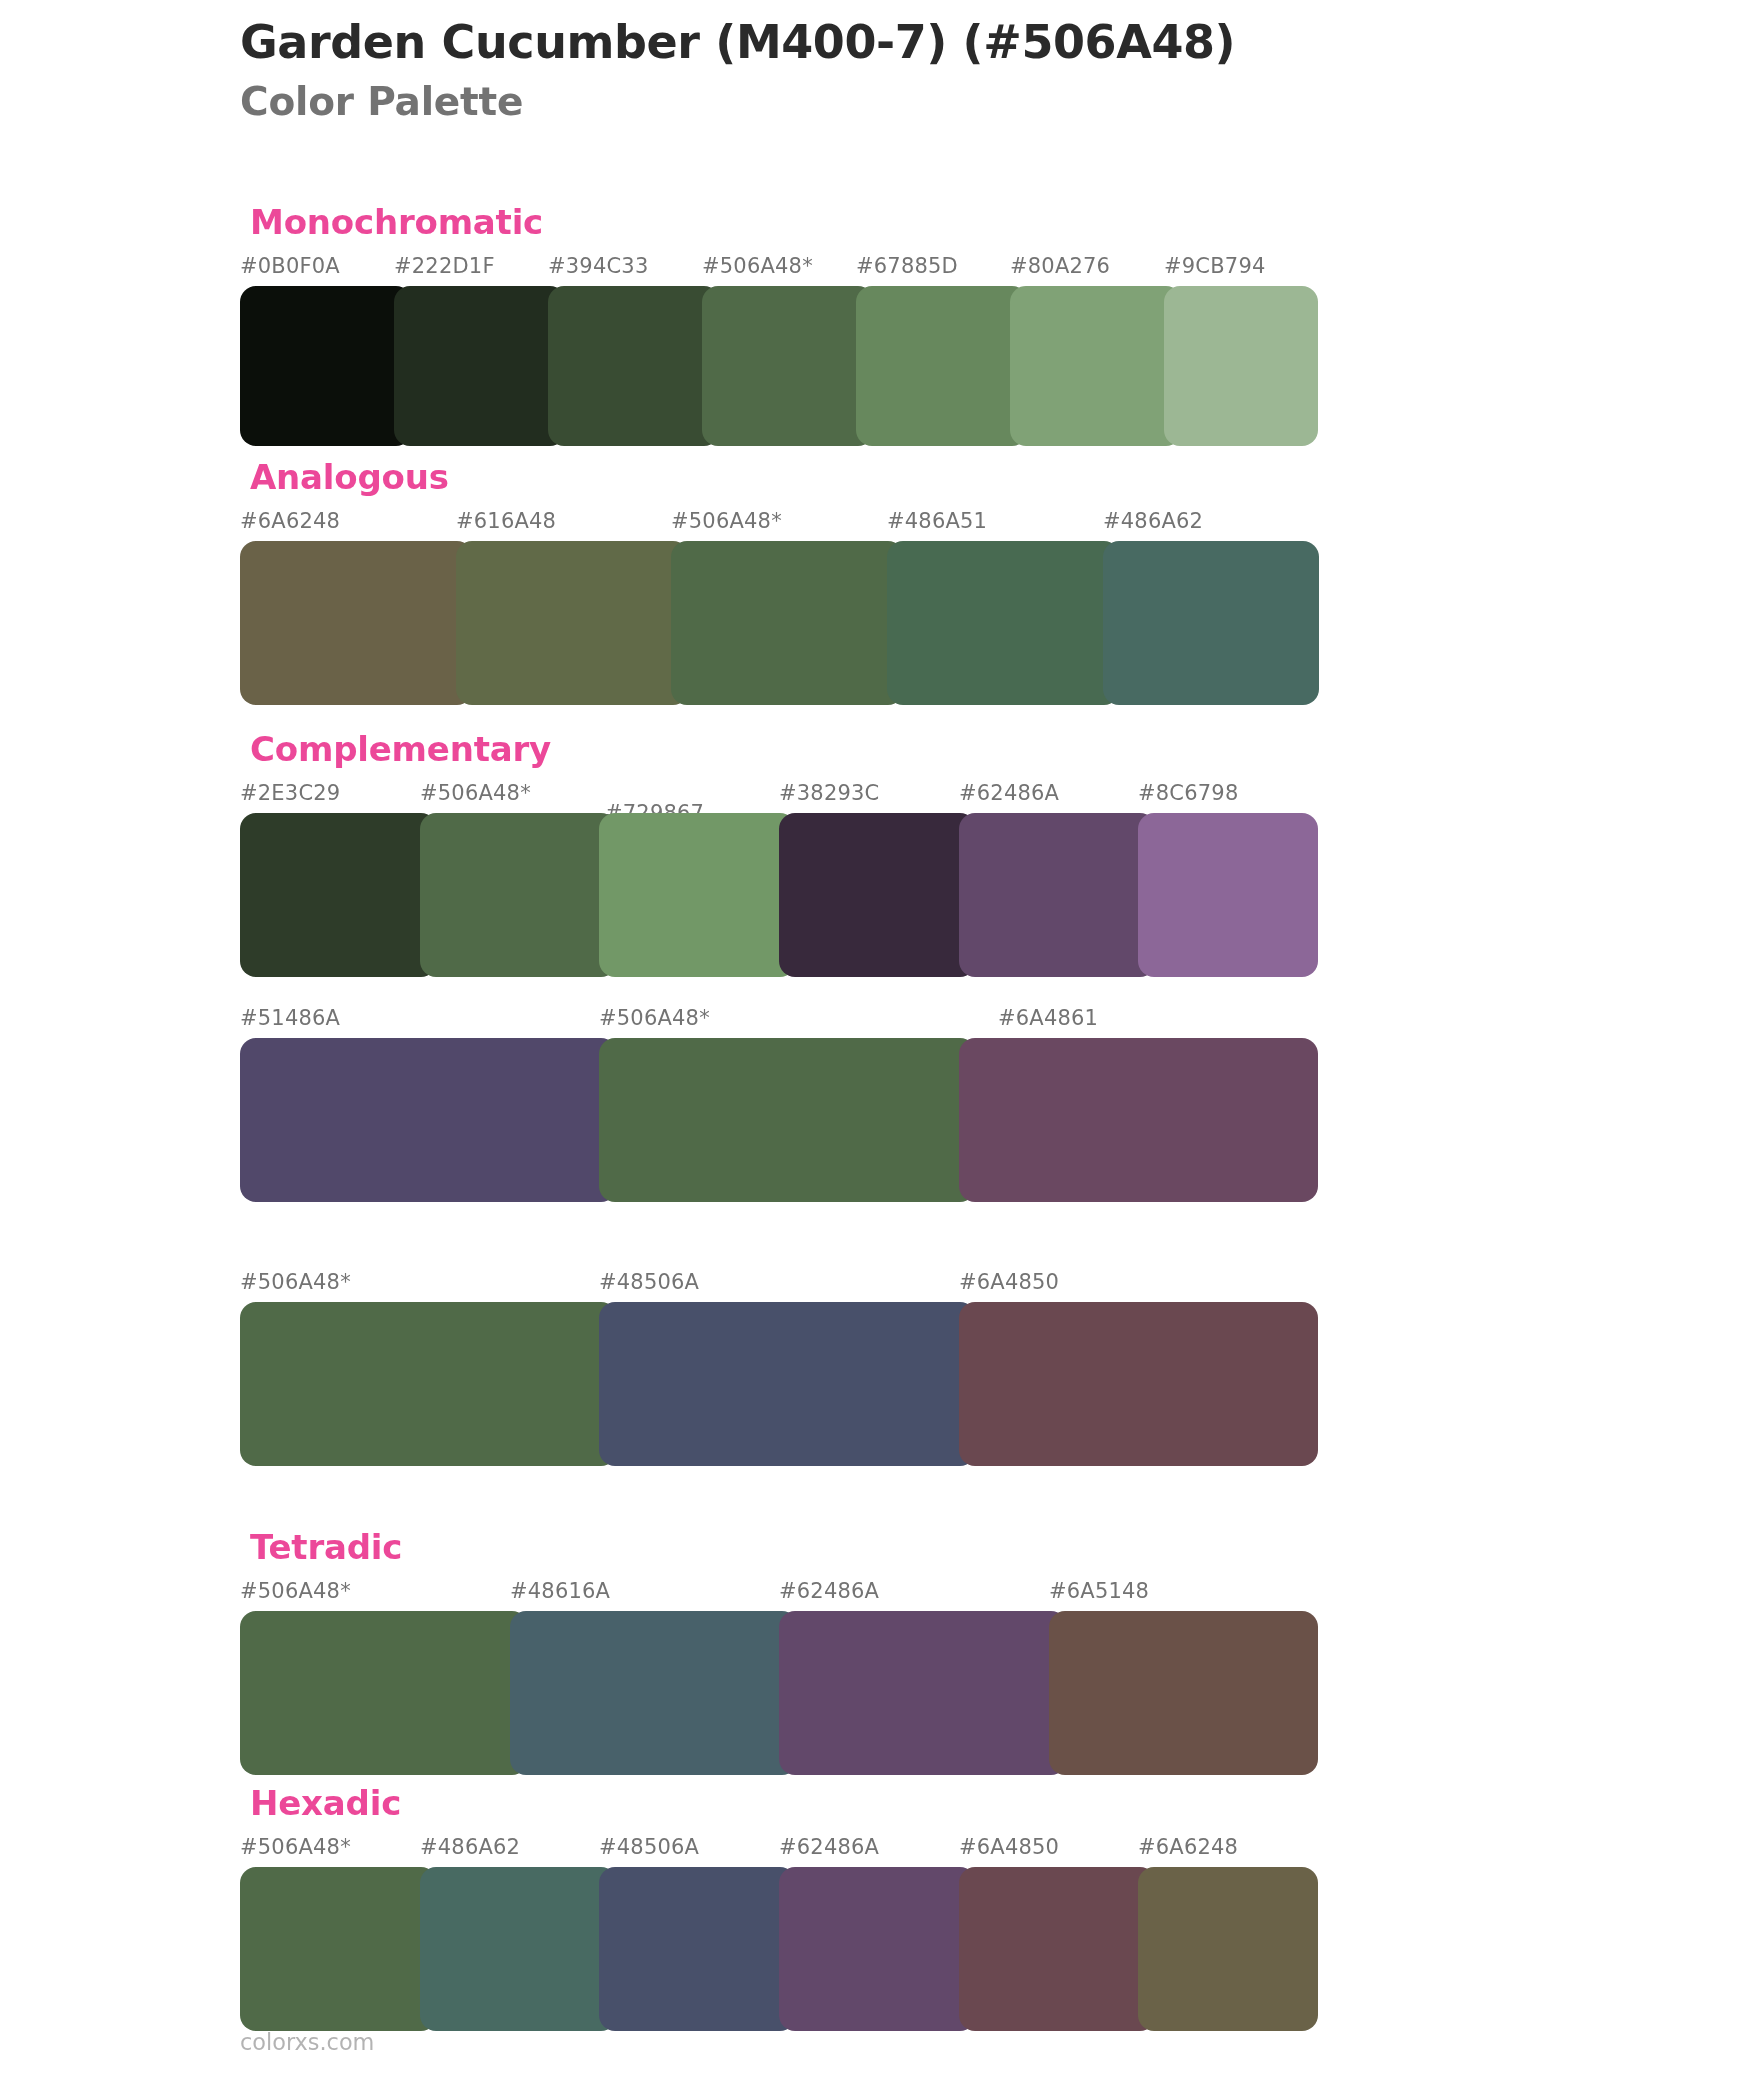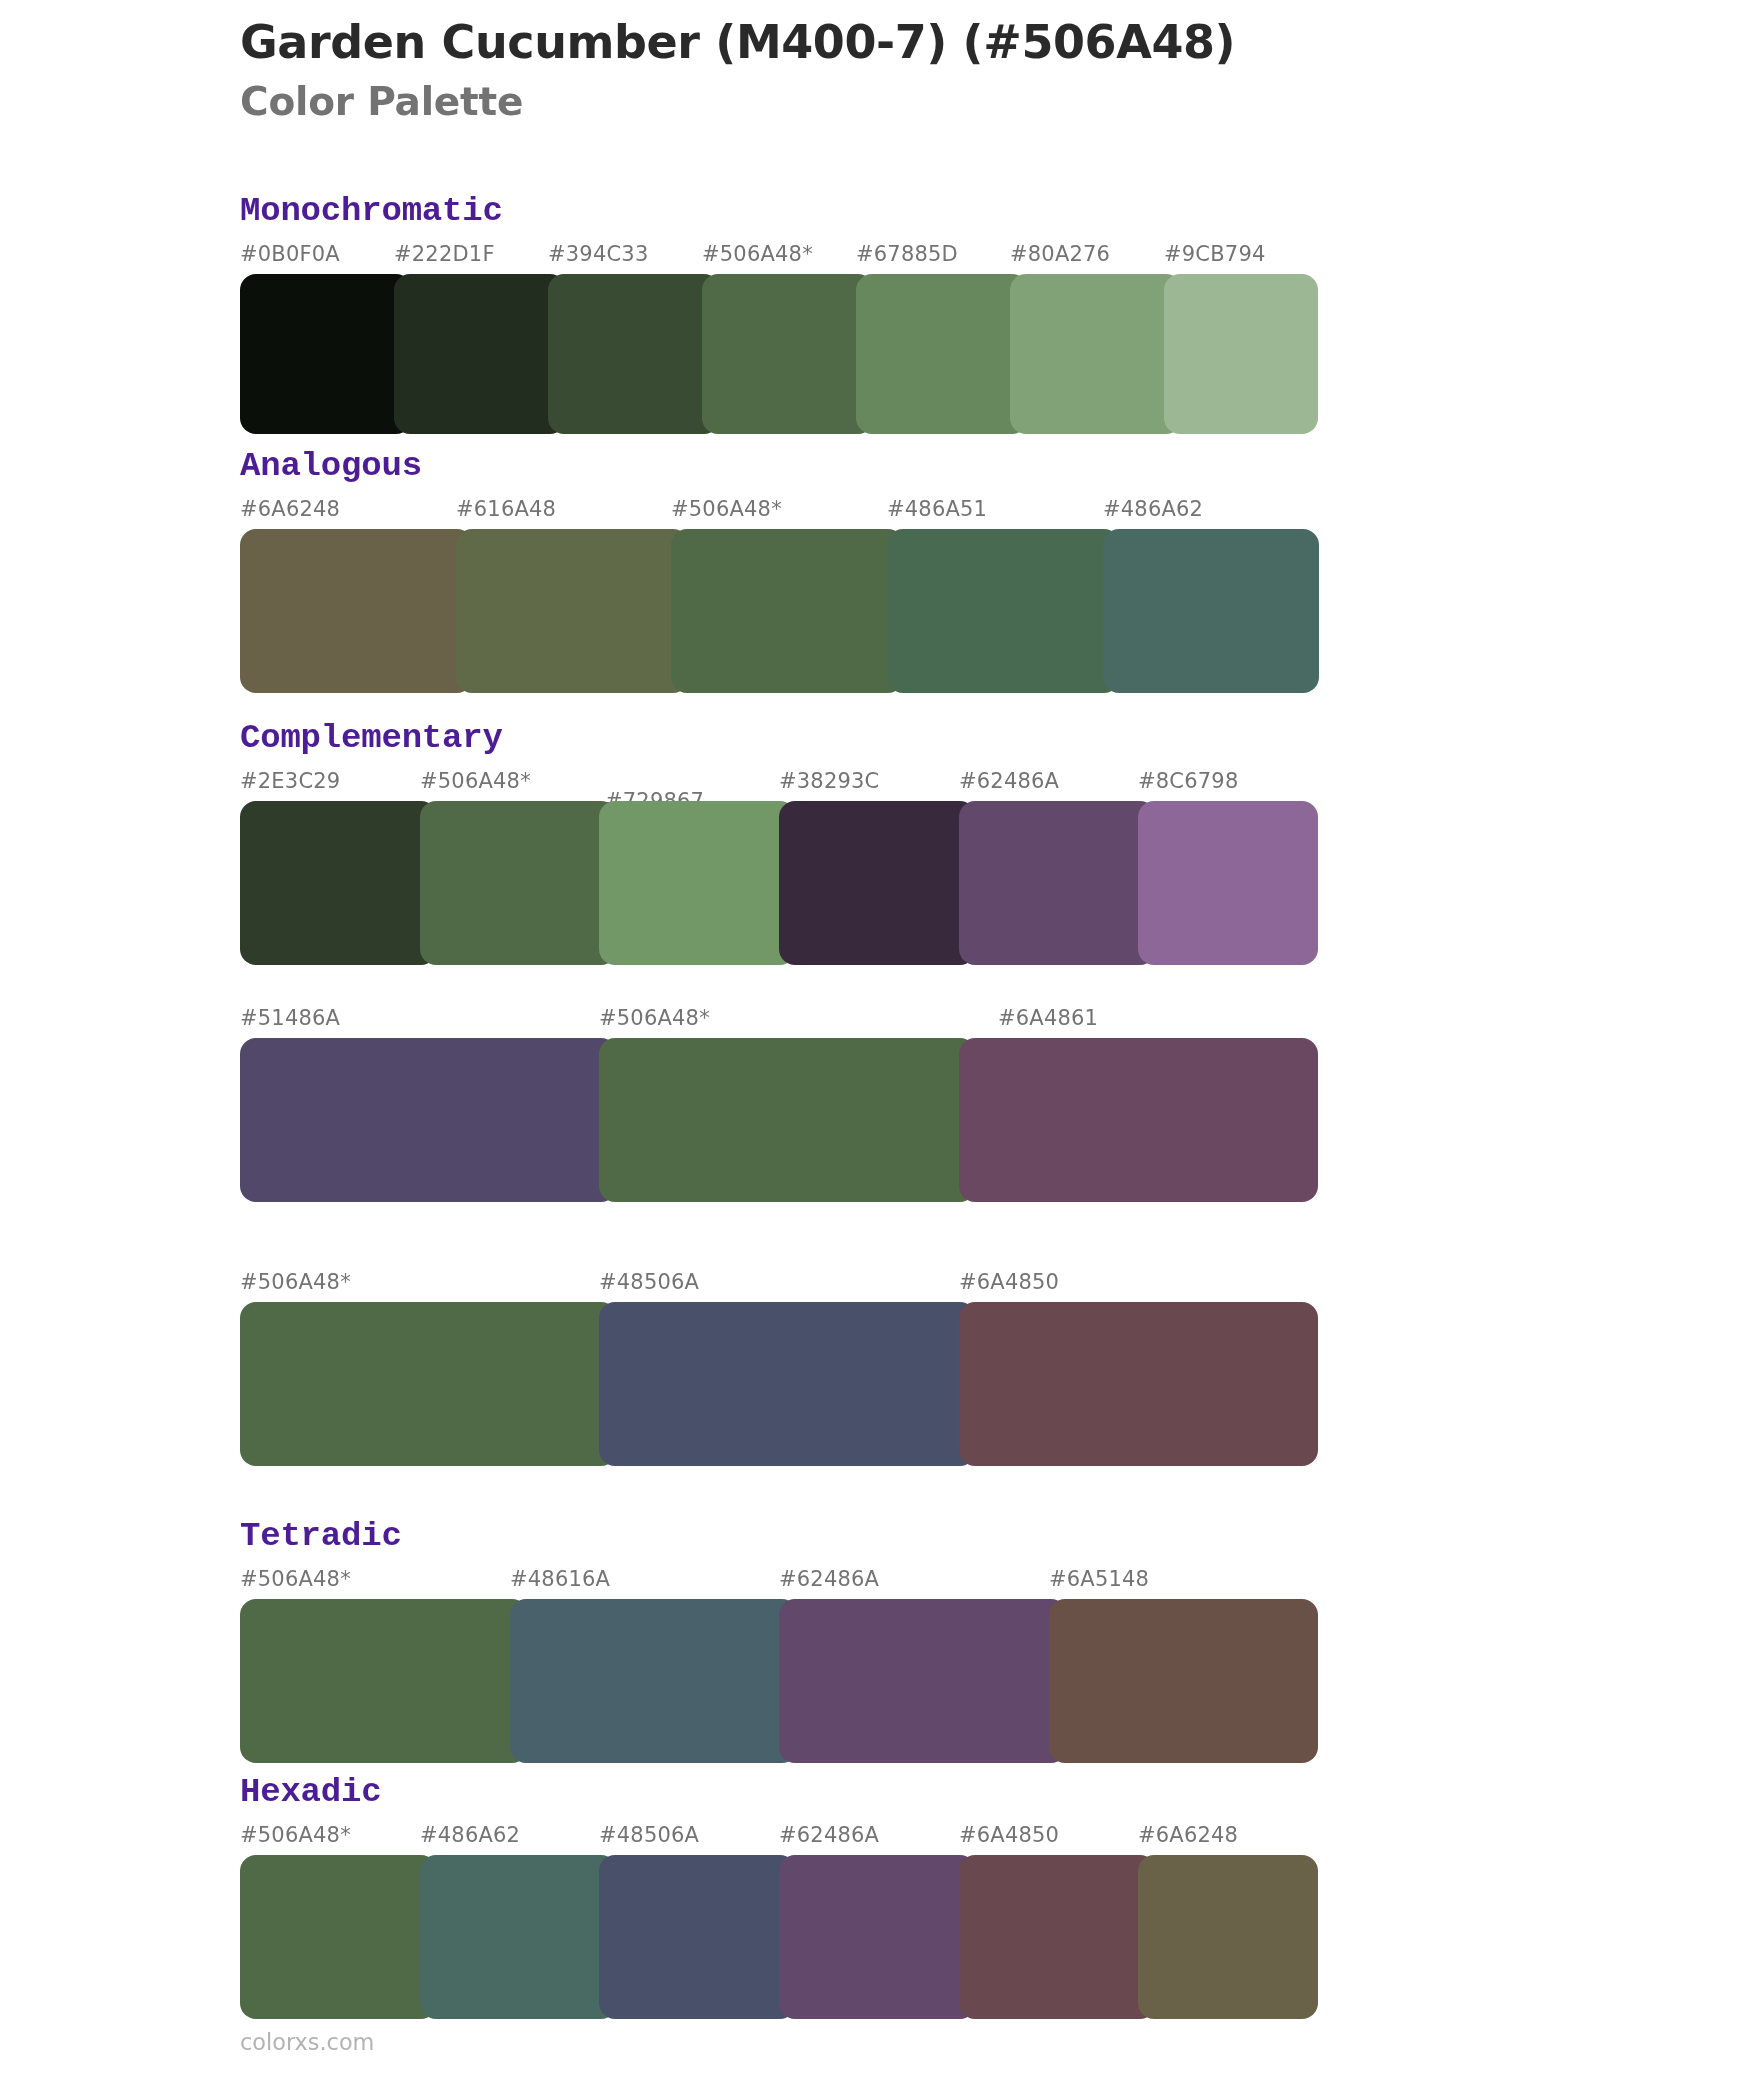--- a/index.html
+++ b/index.html
@@ -59,26 +59,25 @@
 
   .section {
     position: absolute;
     left: 240px;
     width: 1078px;
   }
 
   .section-heading {
     font-size: 34px;
     font-weight: 700;
-    color: #4c1d95;
+    color: #ec4899;
     letter-spacing: -0.2px;
-    margin: 0;
+    margin: 10px;
     height: 42px;
     white-space: nowrap;
-    font-family: Liberation Mono, monospace;
   }
 
   .labels {
     position: relative;
     height: 32px;
     margin-top: 8px;
   }
 
   .hex-label {
     position: absolute;

